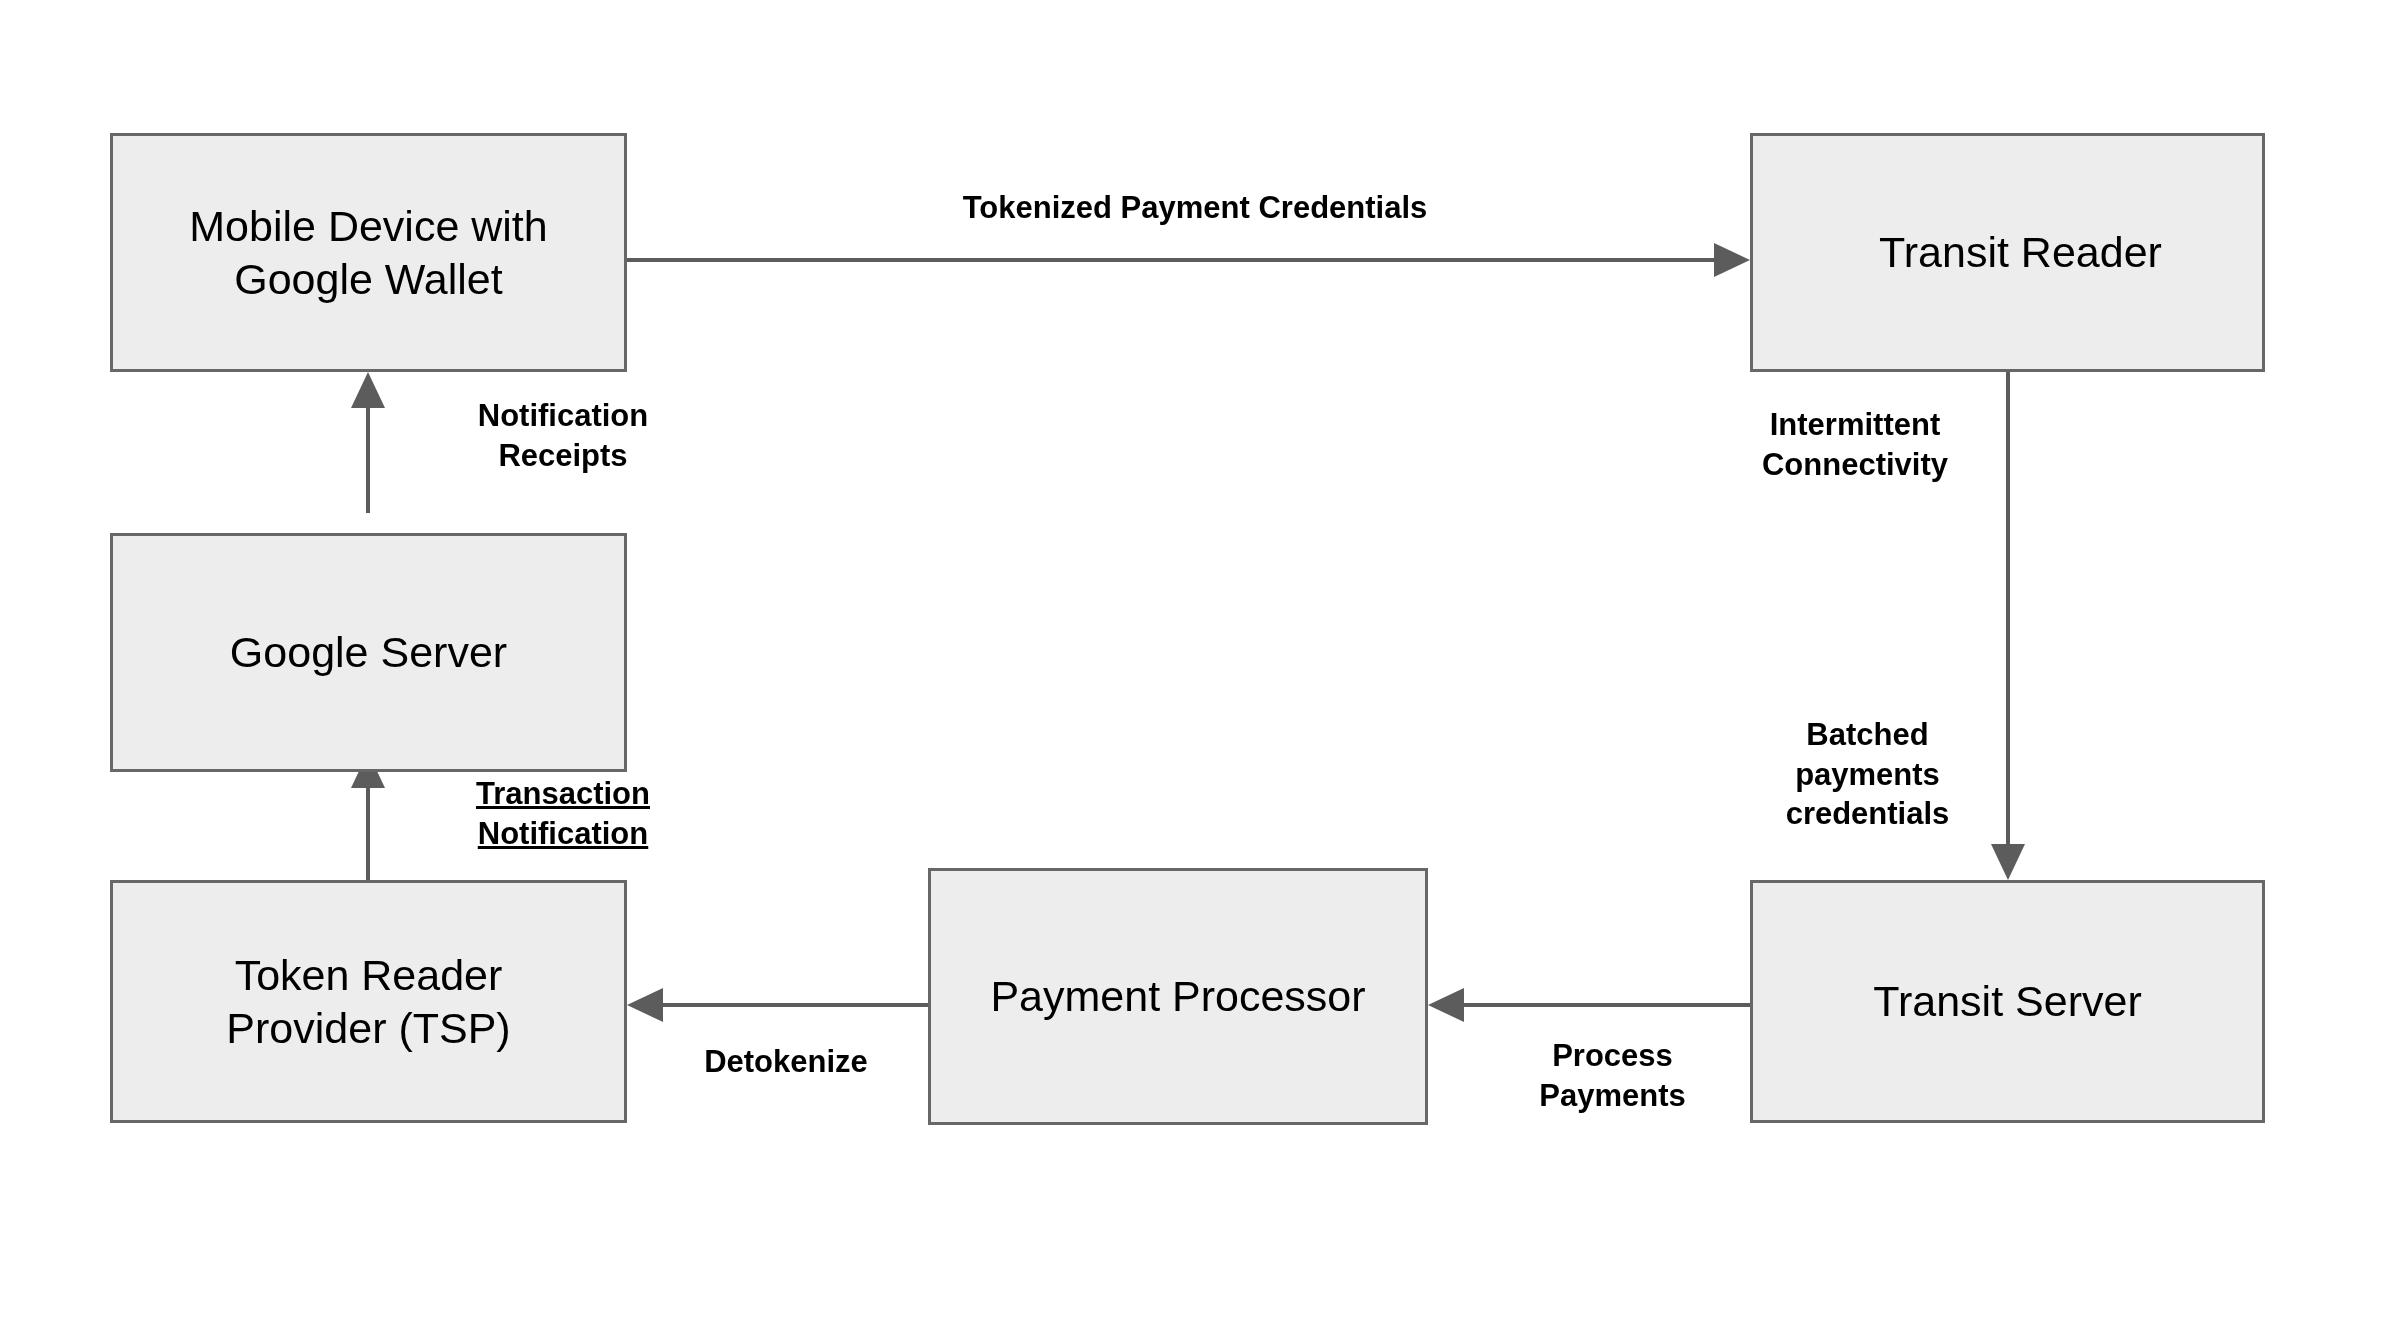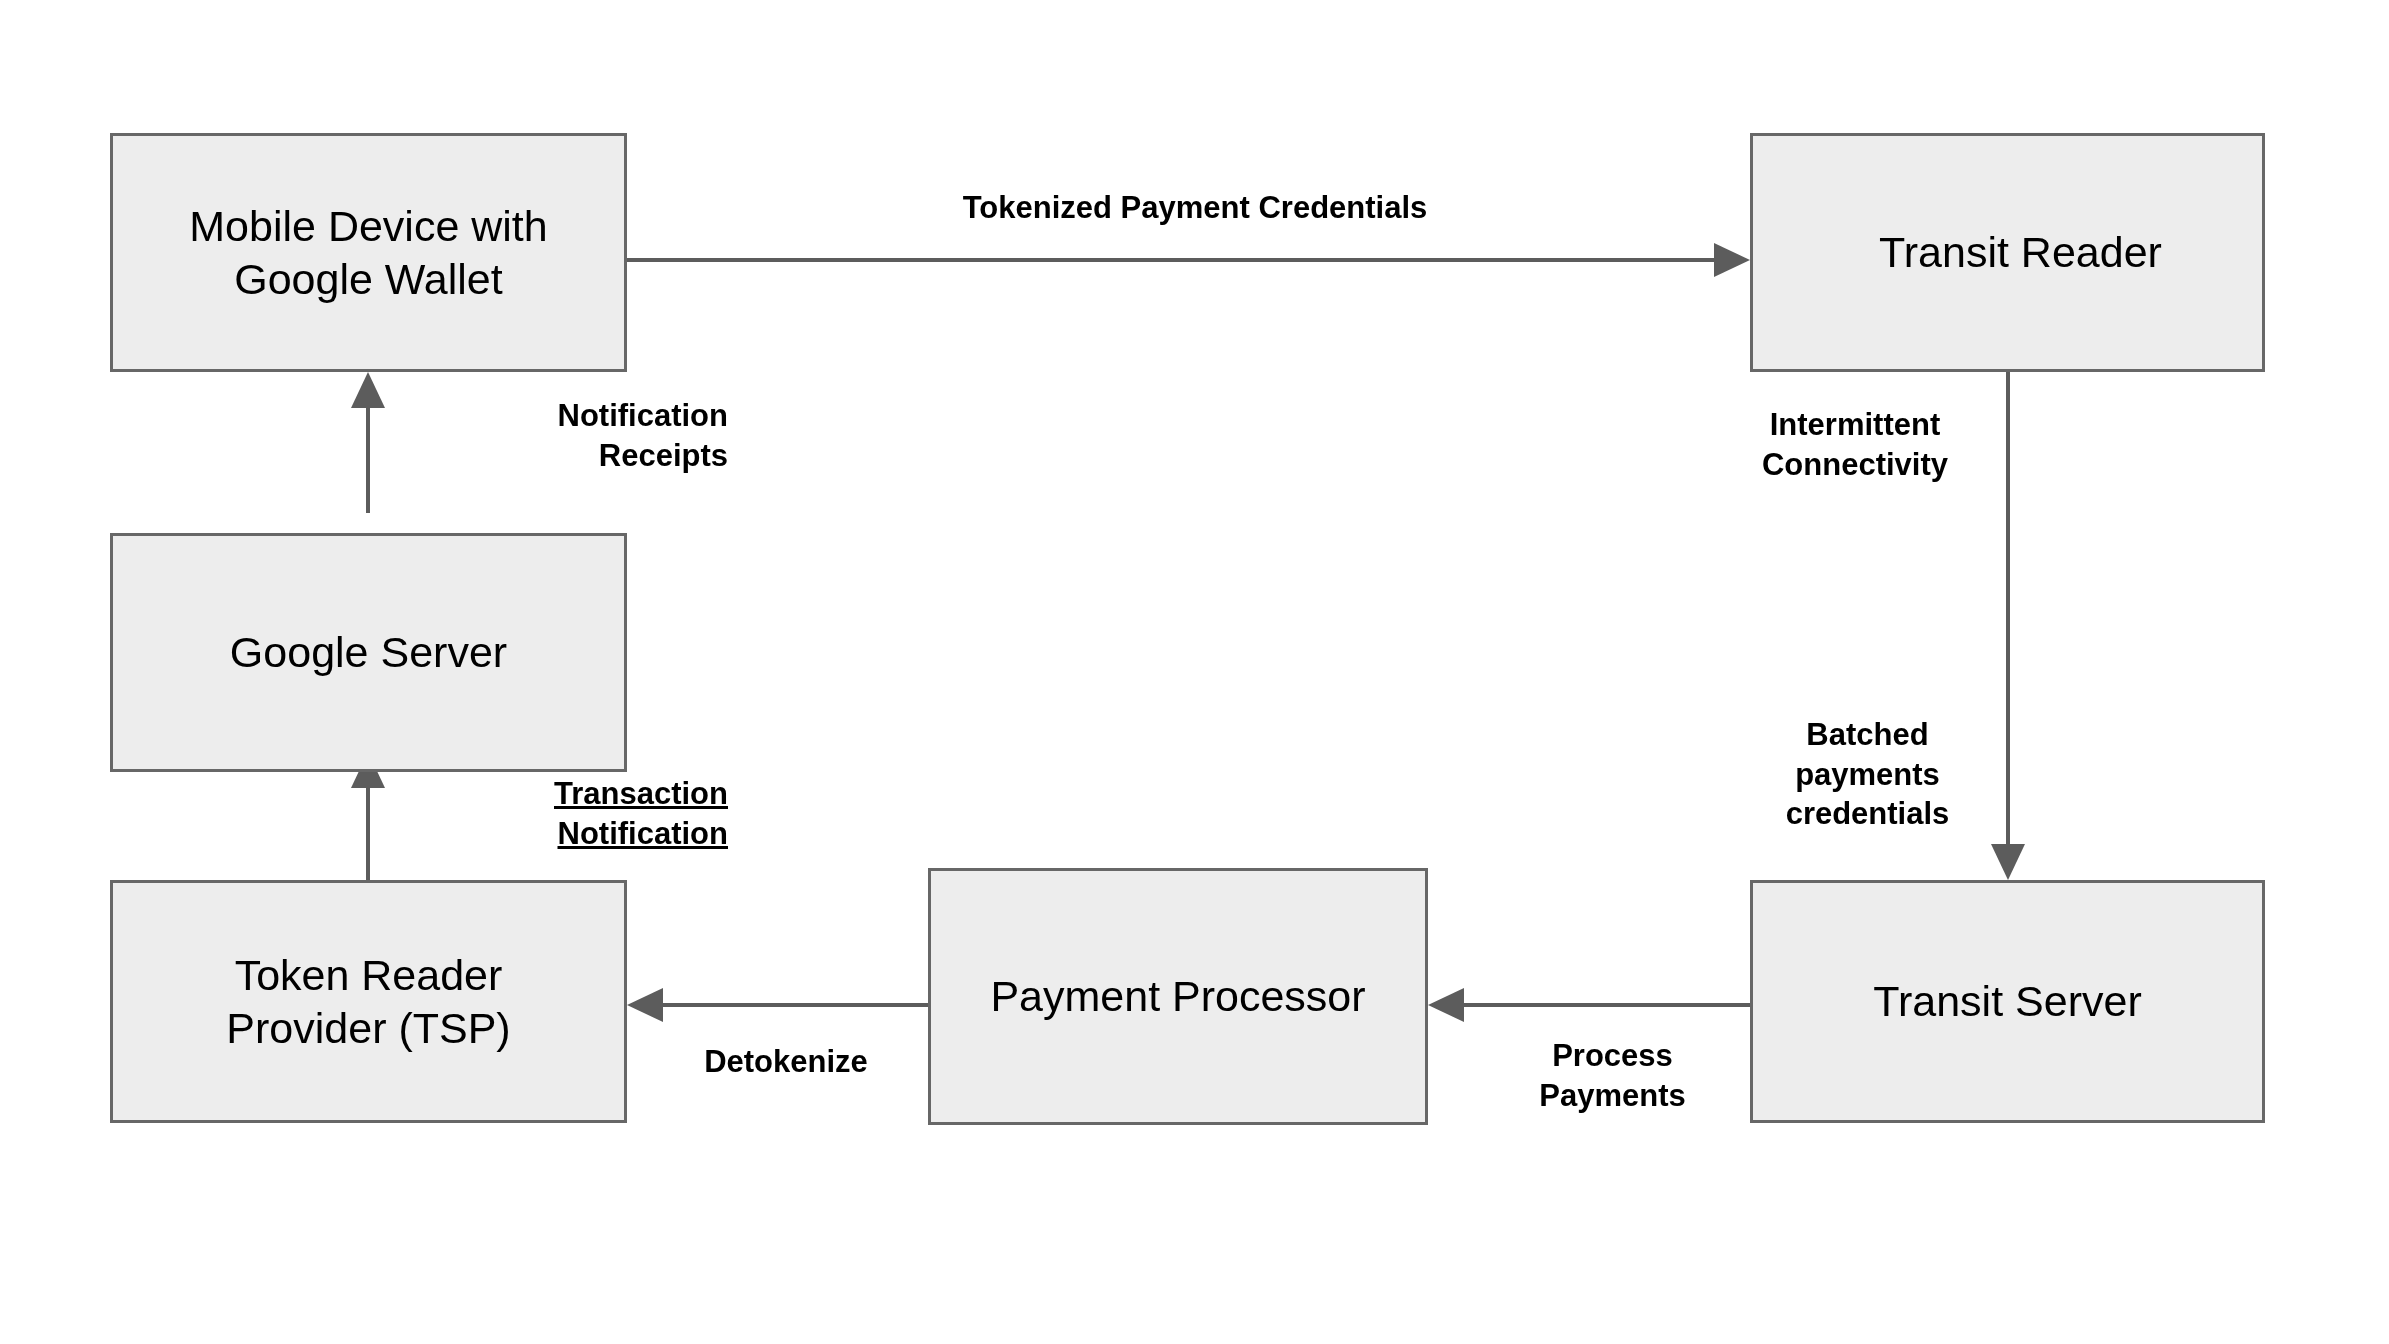--- a/index.html
+++ b/index.html
@@ -38,21 +38,21 @@
     position: absolute;
     color: #000000;
     font-size: 31px;
     font-weight: bold;
     line-height: 1.28;
     font-family: "Liberation Sans", sans-serif;
     white-space: pre-line;
     z-index: 3;
   }
   .edge-label.center { text-align: center; margin-top: 10px; }
-  .edge-label.left   { text-align: right; }
+  .edge-label.left   { text-align: center; }
   svg.edges {
     position: absolute;
     left: 0;
     top: 0;
     width: 2389px;
     height: 1344px;
     z-index: 1;
     overflow: visible;
   }
   .edge-line {

